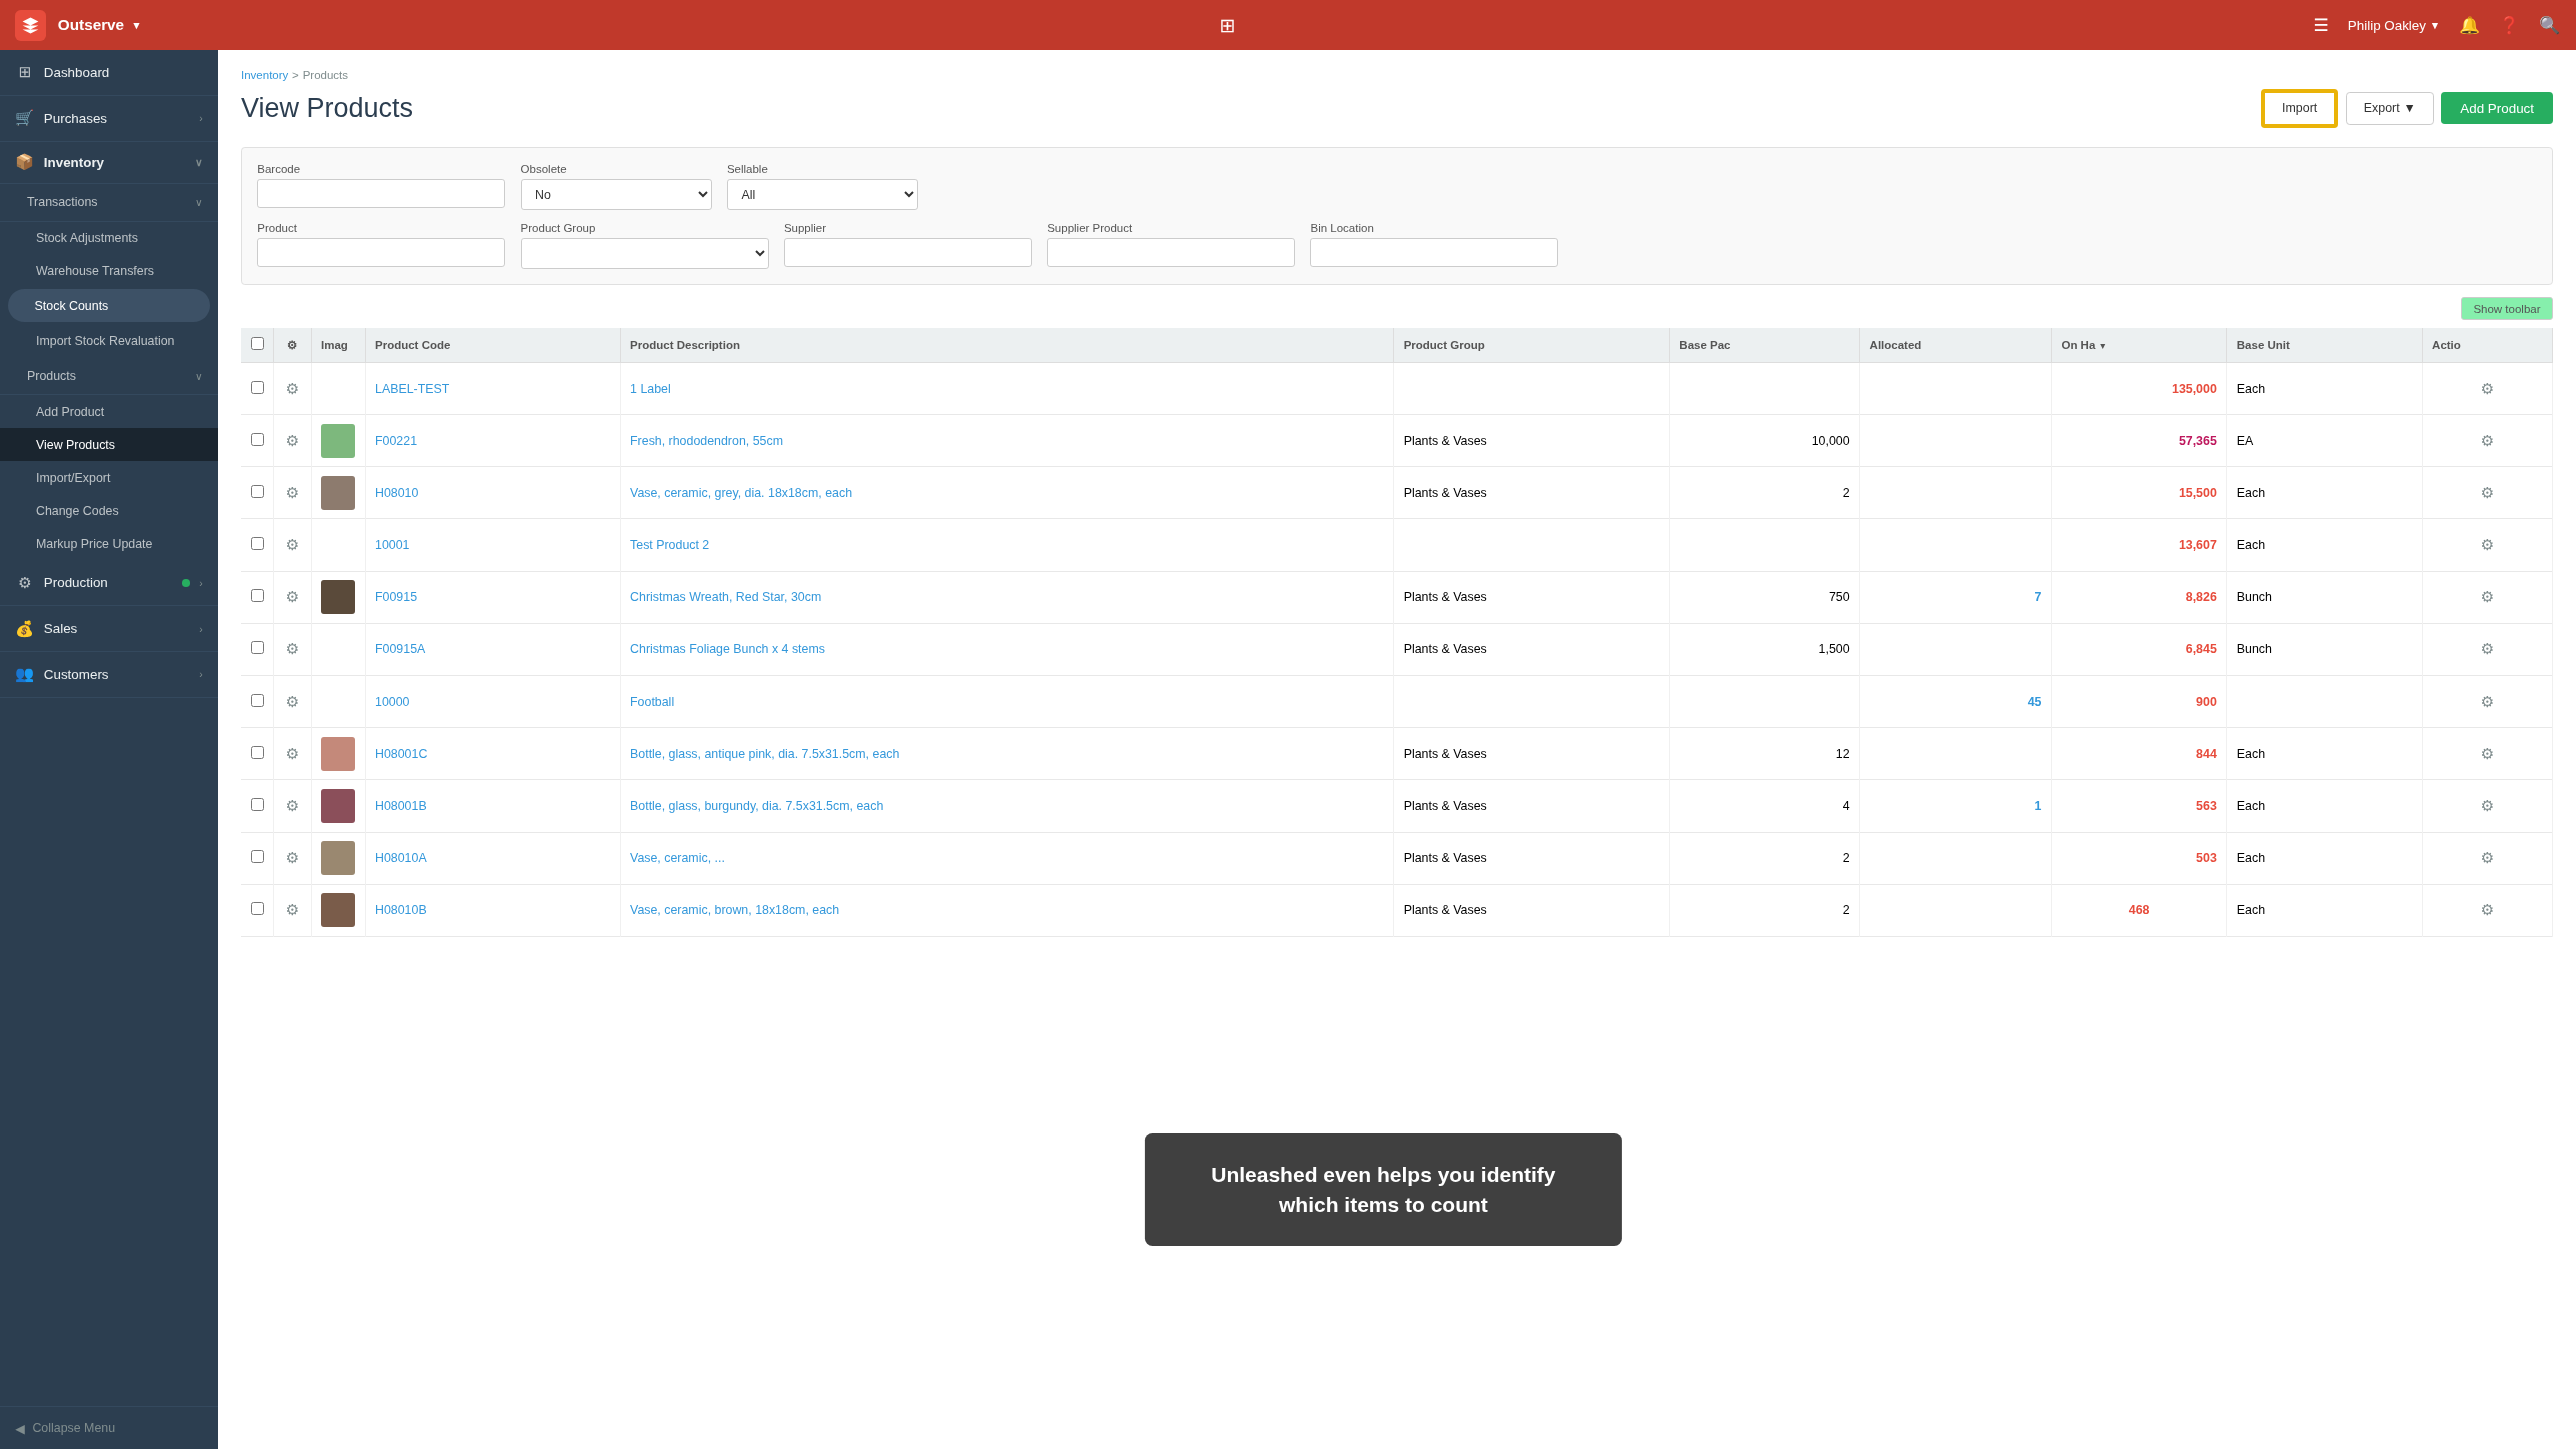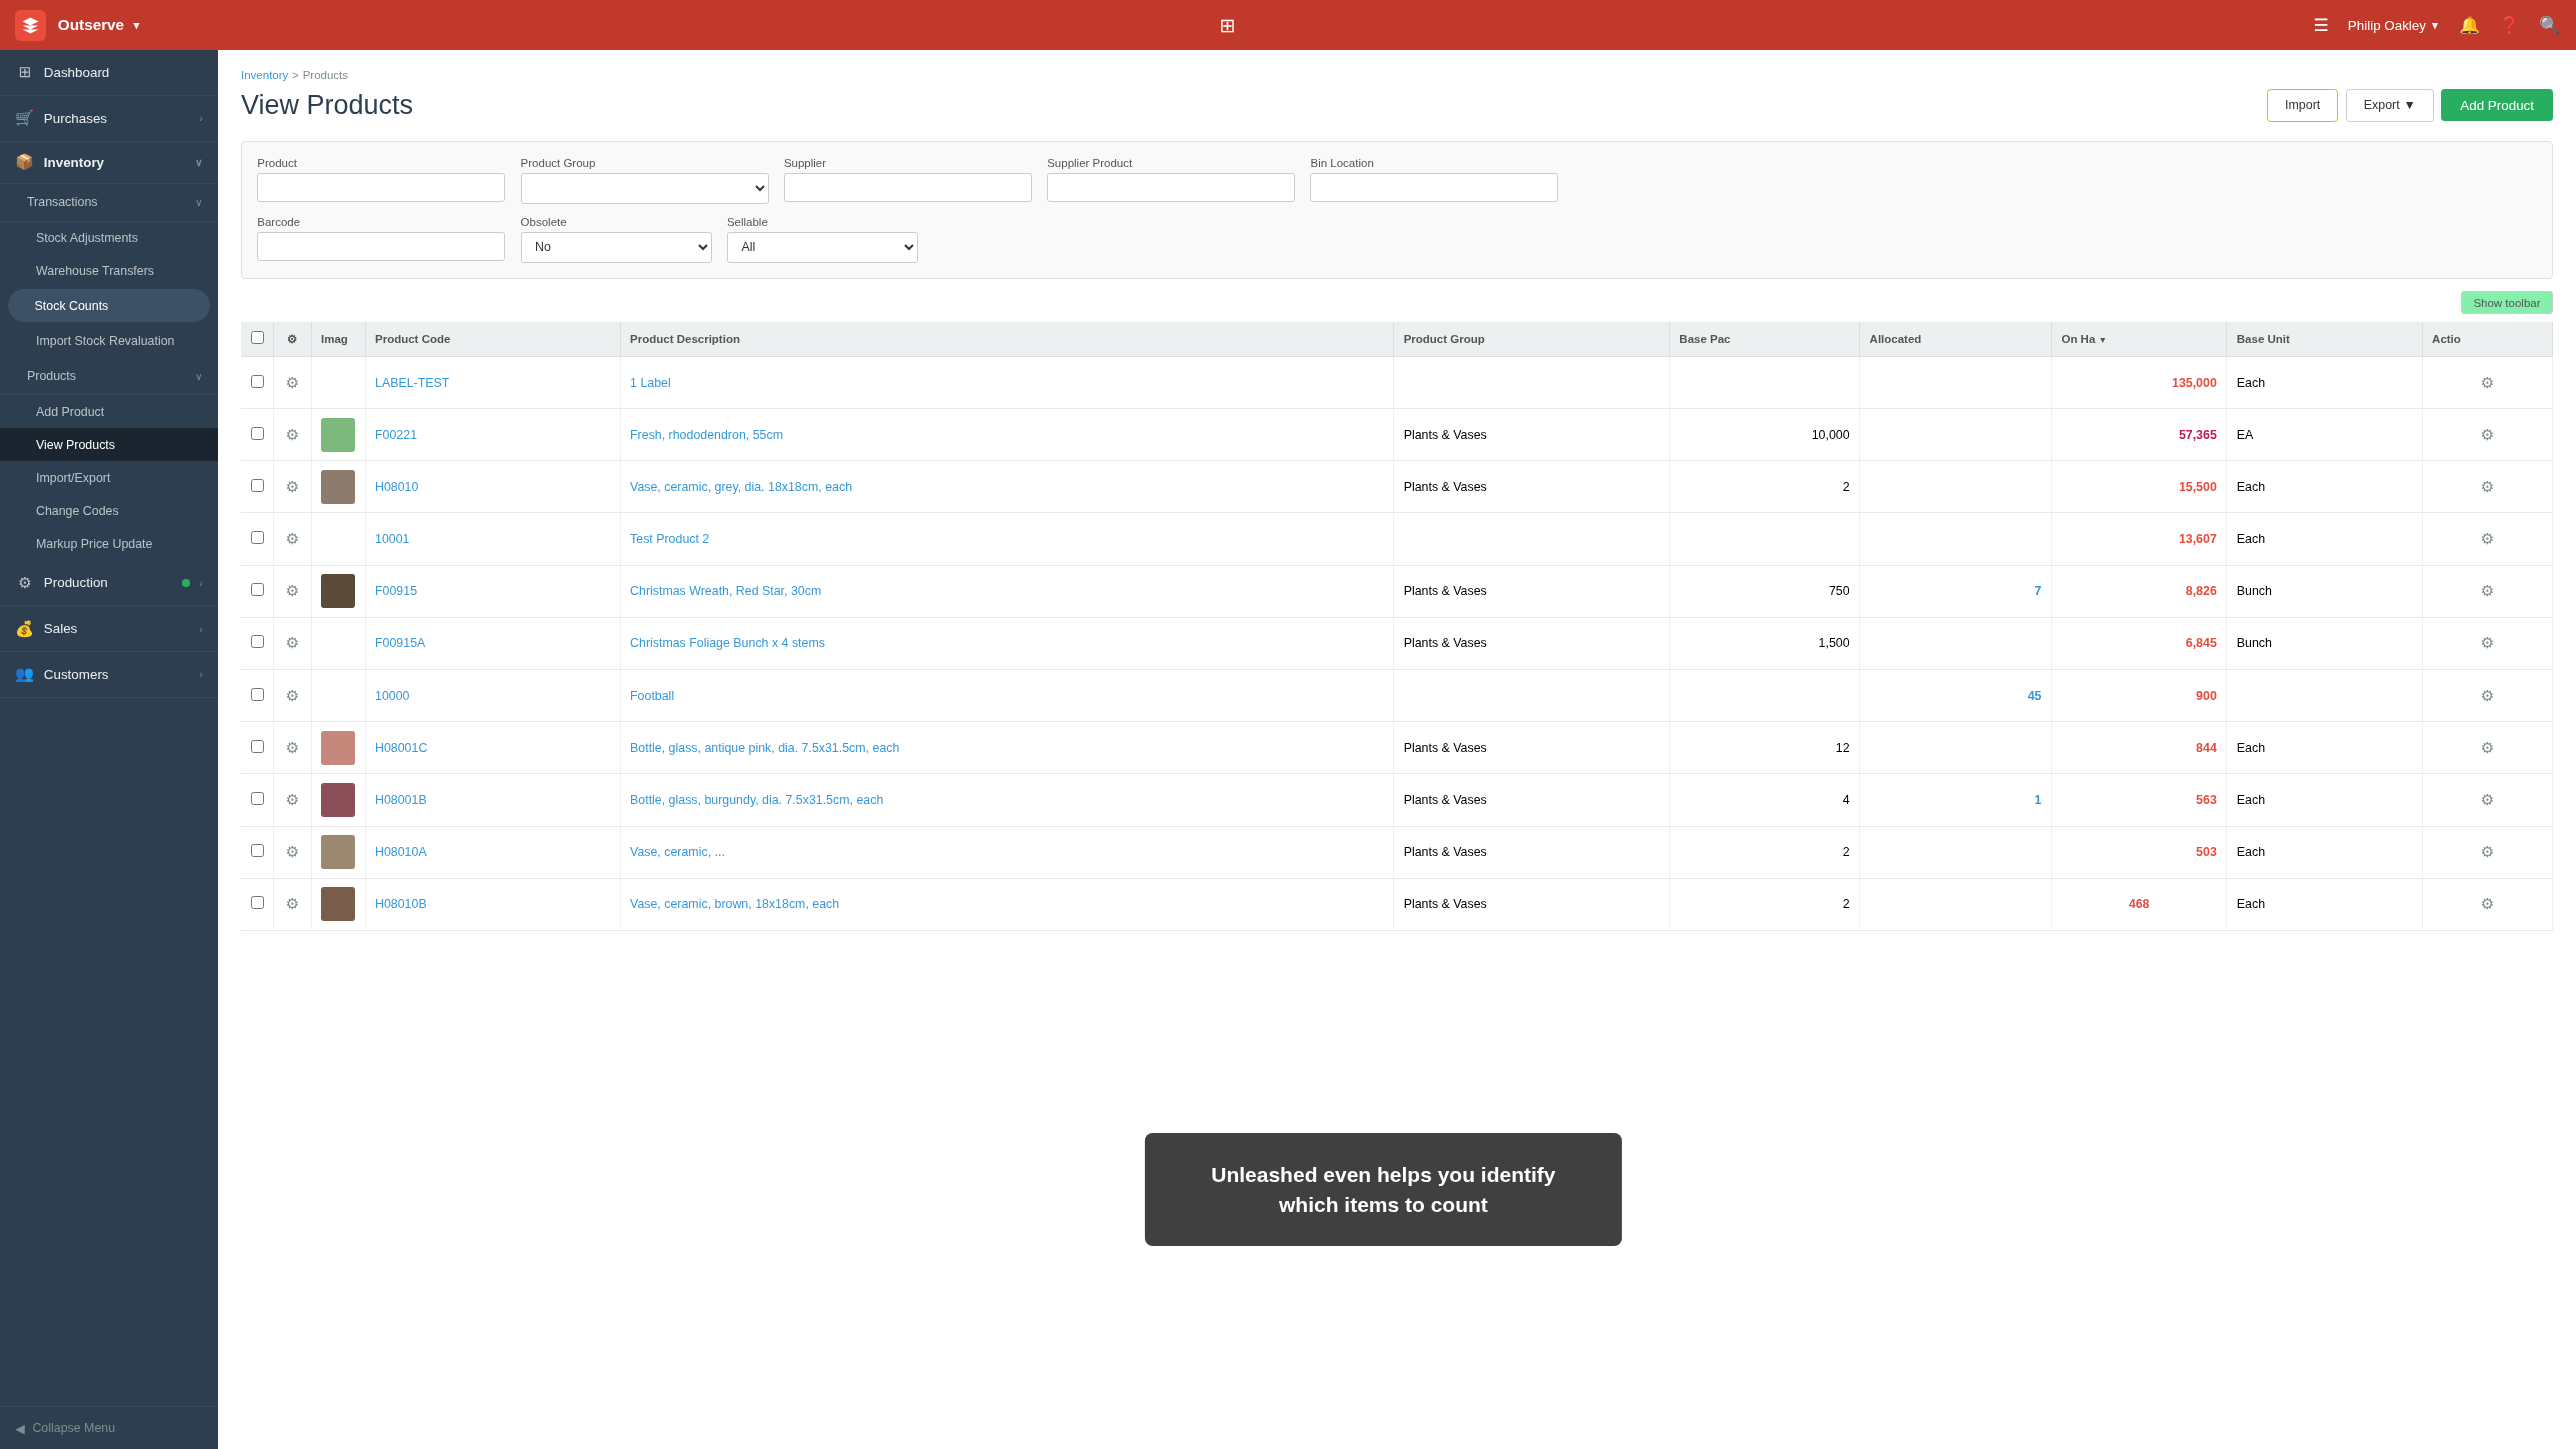--- a/index.html
+++ b/index.html
@@ -157,21 +157,21 @@
     .btn {
       padding: 8.6px 17px;
       border-radius: 3.8px;
       border: none;
       cursor: pointer;
       font-size: 12.4px;
       font-weight: 500;
     }
     .btn-default {
       background: white;
-      border: 1px solid #eab308;
+      border: 4px solid #eab308;
       color: #333;
     }
     .btn-primary {
       background: #27ae60;
       color: white;
       font-size: 13.4px;
       padding: 8.6px 19px;
     }
     .btn-export {
       background: white;
@@ -430,62 +430,62 @@
             <span>Export</span>
             <span>▼</span>
           </button>
           <button class="btn btn-primary">Add Product</button>
         </div>
       </div>
 
       <div class="filter-area">
         <div class="filter-row">
           <div class="filter-field large">
-            <label>Product</label>
-            <input type="text" style="">
-          </div>
-          <div class="filter-field large">
-            <label>Product Group</label>
-            <select>
-              <option value=""></option>
-            </select>
-          </div>
-          <div class="filter-field large">
-            <label>Supplier</label>
-            <input type="text" style="">
-          </div>
-          <div class="filter-field large">
-            <label>Supplier Product</label>
-            <input type="text" style="">
-          </div>
-          <div class="filter-field large">
-            <label>Bin Location</label>
-            <input type="text" style="">
-          </div>
-        </div>
-        <div class="filter-row">
-          <div class="filter-field large">
             <label>Barcode</label>
             <input type="text" style="">
           </div>
           <div class="filter-field medium">
             <label>Obsolete</label>
             <select>
               <option value="No" selected="">No</option>
               <option value="Yes">Yes</option>
               <option value="All">All</option>
             </select>
           </div>
           <div class="filter-field medium">
             <label>Sellable</label>
             <select>
               <option value="All" selected="">All</option>
               <option value="Yes">Yes</option>
               <option value="No">No</option>
             </select>
+          </div>
+        </div>
+        <div class="filter-row">
+          <div class="filter-field large">
+            <label>Product</label>
+            <input type="text" style="">
+          </div>
+          <div class="filter-field large">
+            <label>Product Group</label>
+            <select>
+              <option value=""></option>
+            </select>
+          </div>
+          <div class="filter-field large">
+            <label>Supplier</label>
+            <input type="text" style="">
+          </div>
+          <div class="filter-field large">
+            <label>Supplier Product</label>
+            <input type="text" style="">
+          </div>
+          <div class="filter-field large">
+            <label>Bin Location</label>
+            <input type="text" style="">
           </div>
         </div>
       </div>
 
       <div class="show-toolbar-btn">
         <button>Show toolbar</button>
       </div>
 
 
       <table class="products-table">

